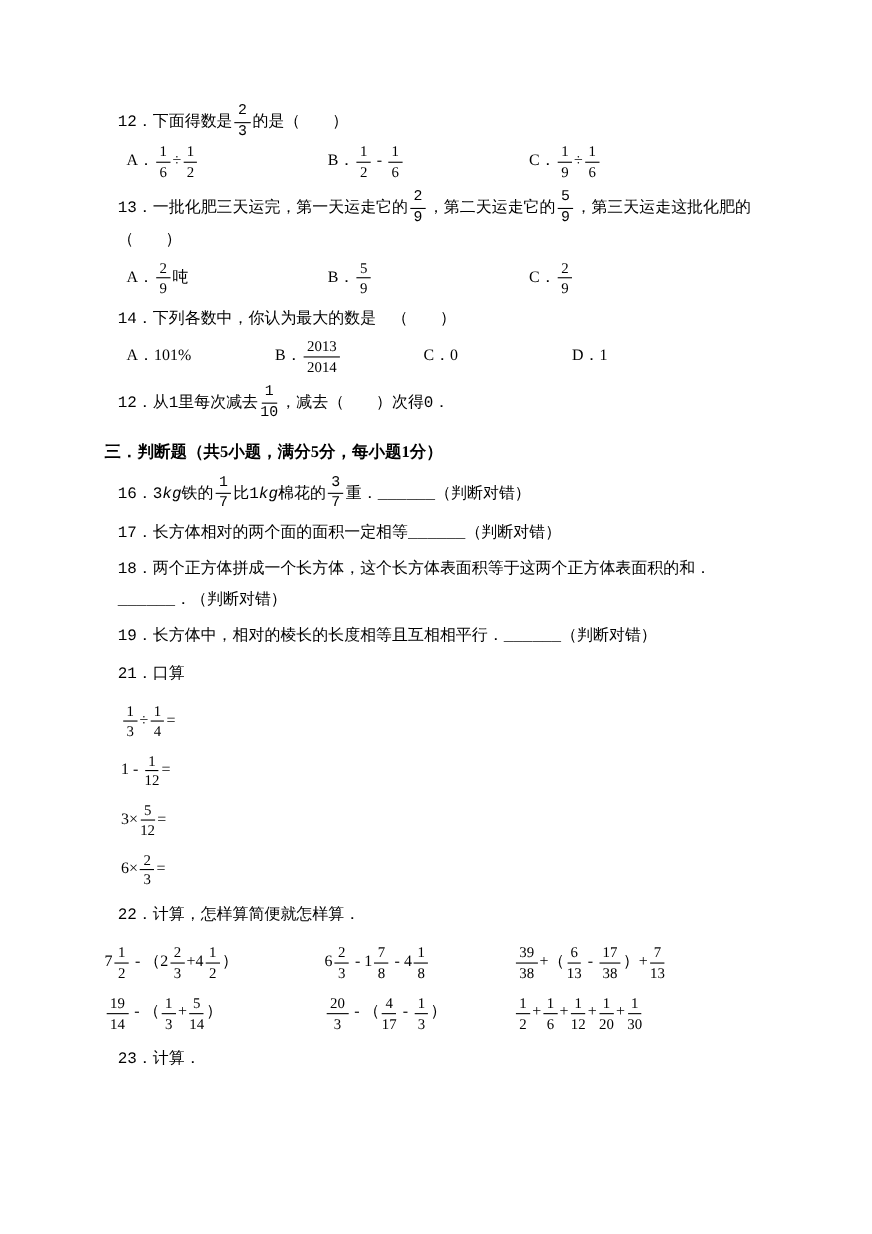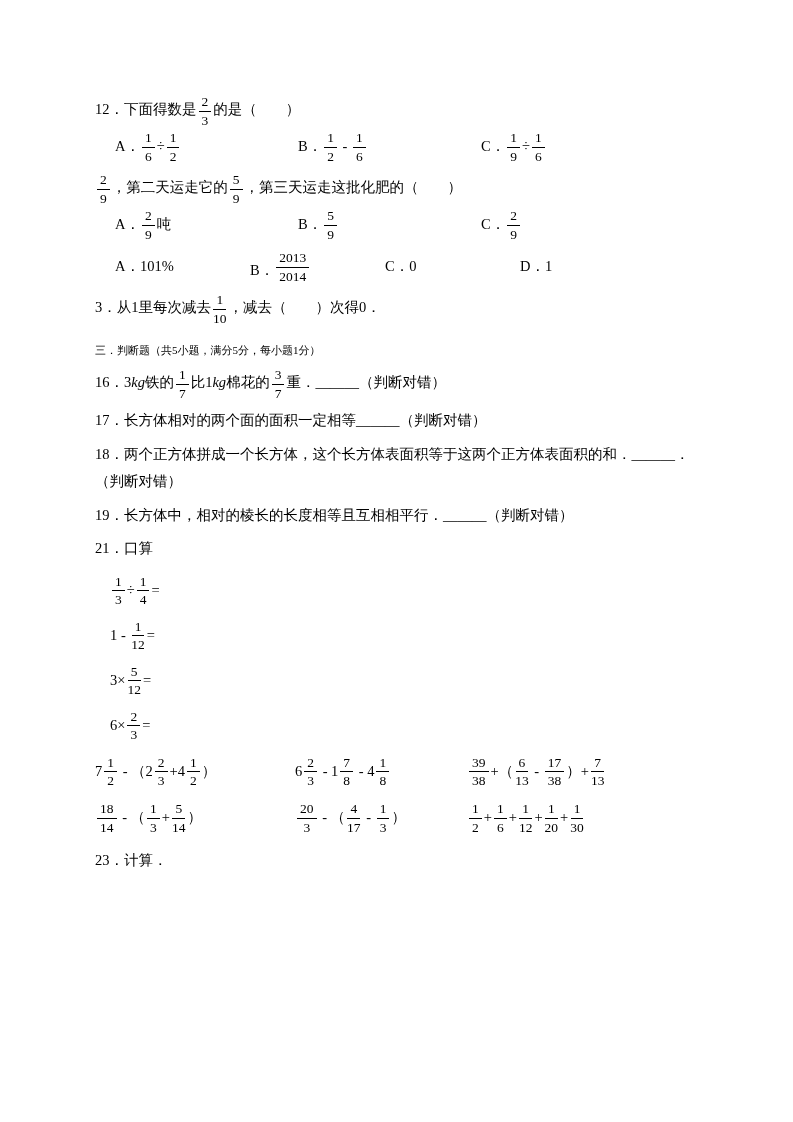--- a/index.html
+++ b/index.html
@@ -2,25 +2,25 @@
 <html><head>
 <meta charset="utf-8">
 <style>
   html,body{margin:0;padding:0;background:#ffffff;}
   .page{
     width:793px;min-height:1122px;margin:0 auto;background:#ffffff;color:#000;
     box-sizing:border-box;padding:88px 78px 40px 95px;
     font-family:"Liberation Serif","DejaVu Serif",serif;
     font-size:14.5px;line-height:1.9;
   }
-  .question-line{margin:6px 0 2px;max-width:630px;}
-  .section-heading{font-weight:normal;margin:14px 0 6px;font-size:11px;}
+  .question-line{margin:6px 12px 2px;max-width:630px;font-family:Liberation Mono, monospace;}
+  .section-heading{font-weight:bold;margin:14px 0 6px;font-size:15px;}
   .options-row{display:flex;margin:2px 0 8px;padding-left:20px;align-items:center;}
   .options-row.cols-3 .option{width:183px;}
-  .options-row.cols-4 .option{width:135px;align-items:flex-end;}
+  .options-row.cols-4 .option{width:135px;}
   .option{display:inline-flex;align-items:center;white-space:nowrap;}
   .calc-line{margin:11px 0;padding-left:15px;display:flex;align-items:center;}
   .expr-row{display:grid;grid-template-columns:200px 172px 1fr;margin:12px 0;align-items:center;}
   .expr-cell{display:inline-flex;align-items:center;white-space:nowrap;}
   .frac{
     display:inline-flex;flex-direction:column;align-items:center;
     vertical-align:middle;margin:0 2px;line-height:1.15;font-size:13.5px;
   }
   .frac .num{display:block;padding:0 3px 1px;border-bottom:1px solid #000;text-align:center;}
   .frac .den{display:block;padding-top:1px;text-align:center;}
@@ -69,21 +69,21 @@
           <span class="num">1</span>
           <span class="den">9</span>
         </span>
         <span class="txt">÷</span>
         <span class="frac">
           <span class="num">1</span>
           <span class="den">6</span>
         </span>
       </span>
     </div>
-    <div class="question-line"><span class="frac">
+    <div class="question-line"><span class="txt">13．一批化肥三天运完，第一天运走它的</span><span class="frac">
         <span class="num">2</span>
         <span class="den">9</span>
       </span><span class="txt">，第二天运走它的</span><span class="frac">
         <span class="num">5</span>
         <span class="den">9</span>
       </span><span class="txt">，第三天运走这批化肥的（　　）</span></div>
     <div class="options-row cols-3">
       <span class="option">
         <span class="txt">A．</span>
         <span class="frac">
@@ -100,39 +100,40 @@
         </span>
       </span>
       <span class="option">
         <span class="txt">C．</span>
         <span class="frac">
           <span class="num">2</span>
           <span class="den">9</span>
         </span>
       </span>
     </div>
+    <div class="question-line"><span class="txt">14．下列各数中，你认为最大的数是　（　　）</span></div>
     <div class="options-row cols-4">
       <span class="option">
         <span class="txt">A．101%</span>
       </span>
       <span class="option">
         <span class="txt">B．</span>
         <span class="frac">
           <span class="num">2013</span>
           <span class="den">2014</span>
         </span>
       </span>
       <span class="option">
         <span class="txt">C．0</span>
       </span>
       <span class="option">
         <span class="txt">D．1</span>
       </span>
     </div>
-    <div class="question-line"><span class="txt">3．从1里每次减去</span><span class="frac">
+    <div class="question-line"><span class="txt">12．从1里每次减去</span><span class="frac">
         <span class="num">1</span>
         <span class="den">10</span>
       </span><span class="txt">，减去（　　）次得0．</span></div>
     <div class="section-heading">三．判断题（共5小题，满分5分，每小题1分）</div>
     <div class="question-line"><span class="txt">16．3</span><span class="txt italic">kg</span><span class="txt">铁的</span><span class="frac">
         <span class="num">1</span>
         <span class="den">7</span>
       </span><span class="txt">比1</span><span class="txt italic">kg</span><span class="txt">棉花的</span><span class="frac">
         <span class="num">3</span>
         <span class="den">7</span>
@@ -170,20 +171,21 @@
       <span class="txt">=</span>
     </div>
     <div class="calc-line">
       <span class="txt">6×</span>
       <span class="frac">
         <span class="num">2</span>
         <span class="den">3</span>
       </span>
       <span class="txt">=</span>
     </div>
+    <div class="question-line"><span class="txt">22．计算，怎样算简便就怎样算．</span></div>
     <div class="expr-row">
       <span class="expr-cell">
         <span class="txt">7</span>
         <span class="frac">
           <span class="num">1</span>
           <span class="den">2</span>
         </span>
         <span class="txt"> - （2</span>
         <span class="frac">
           <span class="num">2</span>
@@ -231,21 +233,21 @@
         <span class="txt">）+</span>
         <span class="frac">
           <span class="num">7</span>
           <span class="den">13</span>
         </span>
       </span>
     </div>
     <div class="expr-row">
       <span class="expr-cell">
         <span class="frac">
-          <span class="num">18</span>
+          <span class="num">19</span>
           <span class="den">14</span>
         </span>
         <span class="txt"> - （</span>
         <span class="frac">
           <span class="num">1</span>
           <span class="den">3</span>
         </span>
         <span class="txt">+</span>
         <span class="frac">
           <span class="num">5</span>

